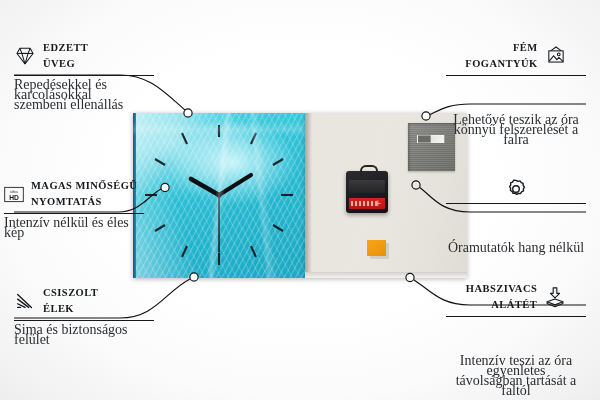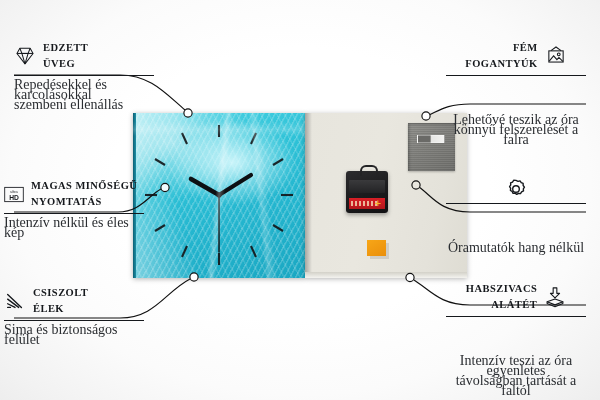--- a/index.html
+++ b/index.html
@@ -242,21 +242,21 @@
         <text x="14" y="9" font-family="Liberation Sans, sans-serif" font-size="5.4" text-anchor="middle" fill="#15181c">ultra</text>
         <text x="14" y="18.3" font-family="Liberation Sans, sans-serif" font-size="9.4" font-weight="bold" text-anchor="middle" fill="#15181c">HD</text>
       </svg>
       <div class="co-title">MAGAS MINŐSÉGŰ
 NYOMTATÁS</div>
     </div>
     <div class="co-rule" style="width:140px;"></div>
     <div class="co-desc">Intenzív nélkül és éles kép</div>
   </div>
 
-  <div class="callout co-left" style="left:4px;top:285px;width:140px;">
+  <div class="callout co-left" style="left:14px;top:285px;width:140px;">
     <div class="co-head">
       <svg class="ico" viewBox="0 0 24 24">
         <g stroke="#15181c" stroke-width="1.5" stroke-linecap="round">
           <line x1="4" y1="5" x2="19" y2="19"></line>
           <line x1="4" y1="10" x2="16" y2="19"></line>
           <line x1="4" y1="15" x2="12" y2="19"></line>
           <line x1="4" y1="19" x2="7" y2="19"></line>
         </g>
       </svg>
       <div class="co-title">CSISZOLT

